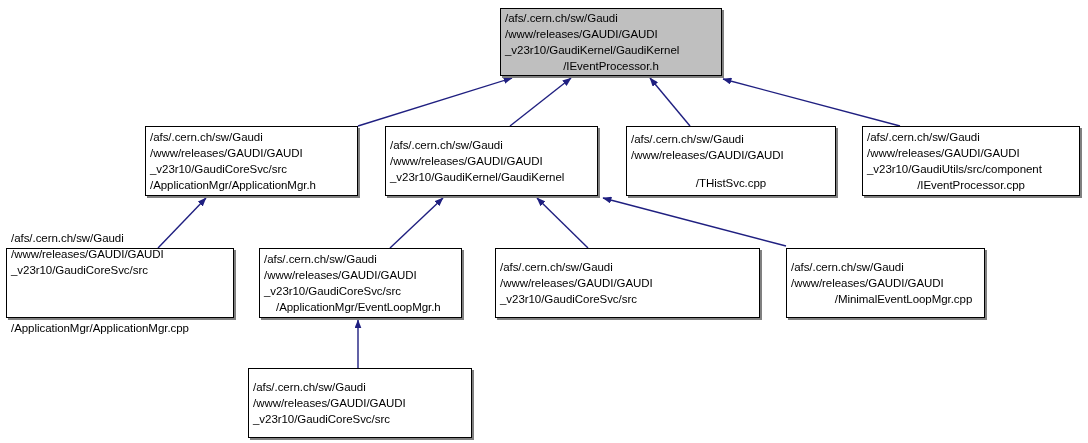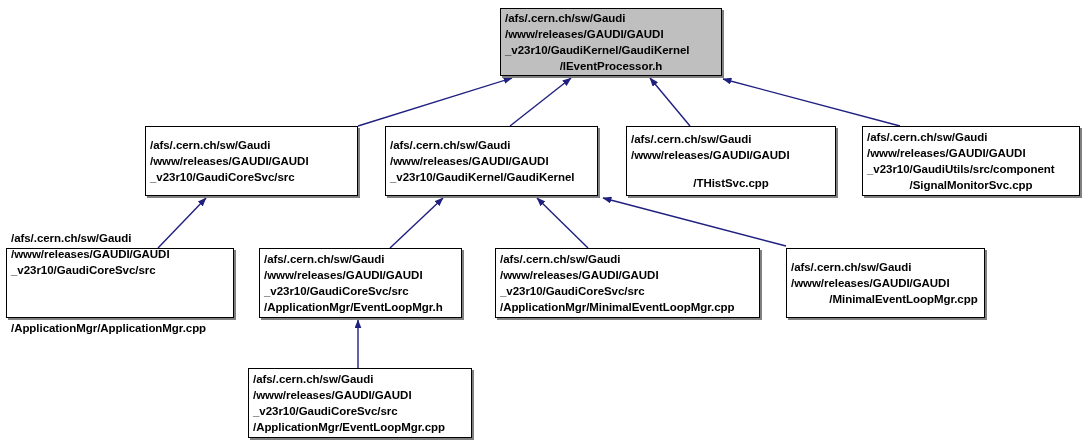--- a/index.html
+++ b/index.html
@@ -10,21 +10,20 @@
   body {
     width: 1088px;
     height: 443px;
     font-family: "Liberation Sans", sans-serif;
     overflow: hidden;
   }
   #graph-root {
     position: relative;
     width: 1088px;
     height: 443px;
-    font-weight: bold;
   }
   svg#edge-layer {
     position: absolute;
     left: 0;
     top: 0;
     width: 1088px;
     height: 443px;
   }
   .node-box {
     position: absolute;
@@ -84,61 +83,60 @@
       <div class="node-box root-node" style="left: 500px; top: 8px; width: 222px; height: 68px; border-color: rgb(0, 0, 0); background: rgb(191, 191, 191); box-shadow: rgb(128, 128, 128) 2px 2px 0px 0px;">
         <div class="node-line ln-left" style="color: rgb(0, 0, 0);">/afs/.cern.ch/sw/Gaudi</div>
         <div class="node-line ln-left" style="color: rgb(0, 0, 0);">/www/releases/GAUDI/GAUDI</div>
         <div class="node-line ln-left" style="color: rgb(0, 0, 0);">_v23r10/GaudiKernel/GaudiKernel</div>
         <div class="node-line ln-center" style="color: rgb(0, 0, 0);">/IEventProcessor.h</div>
       </div>
       <div class="node-box" style="left: 145px; top: 126px; width: 213px; height: 70px; border-color: rgb(0, 0, 0); background: rgb(255, 255, 255); box-shadow: rgb(128, 128, 128) 2px 2px 0px 0px;">
         <div class="node-line ln-left" style="color: rgb(0, 0, 0);">/afs/.cern.ch/sw/Gaudi</div>
         <div class="node-line ln-left" style="color: rgb(0, 0, 0);">/www/releases/GAUDI/GAUDI</div>
         <div class="node-line ln-left" style="color: rgb(0, 0, 0);">_v23r10/GaudiCoreSvc/src</div>
+        <div class="node-line ln-left" style="color: rgb(0, 0, 0);">/ApplicationMgr/ApplicationMgr.h</div>
       </div>
       <div class="node-box" style="left: 385px; top: 126px; width: 213px; height: 70px; border-color: rgb(0, 0, 0); background: rgb(255, 255, 255); box-shadow: rgb(128, 128, 128) 2px 2px 0px 0px;">
         <div class="node-line ln-left" style="color: rgb(0, 0, 0);">/afs/.cern.ch/sw/Gaudi</div>
         <div class="node-line ln-left" style="color: rgb(0, 0, 0);">/www/releases/GAUDI/GAUDI</div>
         <div class="node-line ln-left" style="color: rgb(0, 0, 0);">_v23r10/GaudiKernel/GaudiKernel</div>
       </div>
       <div class="node-box" style="left: 626px; top: 126px; width: 210px; height: 70px; border-color: rgb(0, 0, 0); background: rgb(255, 255, 255); box-shadow: rgb(128, 128, 128) 2px 2px 0px 0px;">
         <div class="node-line ln-left" style="color: rgb(0, 0, 0);">/afs/.cern.ch/sw/Gaudi</div>
         <div class="node-line ln-left" style="color: rgb(0, 0, 0);">/www/releases/GAUDI/GAUDI</div>
         <div class="node-line ln-center" style="color: rgb(0, 0, 0); margin-top: 12px;">/THistSvc.cpp</div>
       </div>
       <div class="node-box" style="left: 862px; top: 126px; width: 218px; height: 70px; border-color: rgb(0, 0, 0); background: rgb(255, 255, 255); box-shadow: rgb(128, 128, 128) 2px 2px 0px 0px;">
         <div class="node-line ln-left" style="color: rgb(0, 0, 0);">/afs/.cern.ch/sw/Gaudi</div>
         <div class="node-line ln-left" style="color: rgb(0, 0, 0);">/www/releases/GAUDI/GAUDI</div>
         <div class="node-line ln-left" style="color: rgb(0, 0, 0);">_v23r10/GaudiUtils/src/component</div>
-        <div class="node-line ln-center" style="color: rgb(0, 0, 0);">/SignalMonitorSvc.cpp</div>
+        <div class="node-line ln-center" style="color: rgb(0, 0, 0);">/IEventProcessor.cpp</div>
       </div>
       <div class="node-box" style="left: 6px; top: 248px; width: 228px; height: 70px; border-color: rgb(0, 0, 0); background: rgb(255, 255, 255); box-shadow: rgb(128, 128, 128) 2px 2px 0px 0px;">
         <div class="node-line ln-left" style="color: rgb(0, 0, 0);">/afs/.cern.ch/sw/Gaudi</div>
         <div class="node-line ln-left" style="color: rgb(0, 0, 0);">/www/releases/GAUDI/GAUDI</div>
         <div class="node-line ln-left" style="color: rgb(0, 0, 0);">_v23r10/GaudiCoreSvc/src</div>
         <div class="node-line ln-left" style="color: rgb(0, 0, 0); margin-top: 42px;">/ApplicationMgr/ApplicationMgr.cpp</div>
       </div>
       <div class="node-box" style="left: 259px; top: 248px; width: 203px; height: 70px; border-color: rgb(0, 0, 0); background: rgb(255, 255, 255); box-shadow: rgb(128, 128, 128) 2px 2px 0px 0px;">
         <div class="node-line ln-left" style="color: rgb(0, 0, 0);">/afs/.cern.ch/sw/Gaudi</div>
         <div class="node-line ln-left" style="color: rgb(0, 0, 0);">/www/releases/GAUDI/GAUDI</div>
         <div class="node-line ln-left" style="color: rgb(0, 0, 0);">_v23r10/GaudiCoreSvc/src</div>
-        <div class="node-line ln-left" style="color: rgb(0, 0, 0);">/ApplicationMgr/EventLoopMgr.h</div>
+        <div class="node-line ln-left" style="color: rgb(0, 0, 0); margin-left: 12px;">/ApplicationMgr/EventLoopMgr.h</div>
       </div>
       <div class="node-box" style="left: 495px; top: 248px; width: 265px; height: 70px; border-color: rgb(0, 0, 0); background: rgb(255, 255, 255); box-shadow: rgb(128, 128, 128) 2px 2px 0px 0px;">
         <div class="node-line ln-left" style="color: rgb(0, 0, 0);">/afs/.cern.ch/sw/Gaudi</div>
         <div class="node-line ln-left" style="color: rgb(0, 0, 0);">/www/releases/GAUDI/GAUDI</div>
         <div class="node-line ln-left" style="color: rgb(0, 0, 0);">_v23r10/GaudiCoreSvc/src</div>
-        <div class="node-line ln-left" style="color: rgb(0, 0, 0);">/ApplicationMgr/MinimalEventLoopMgr.cpp</div>
       </div>
       <div class="node-box" style="left: 786px; top: 248px; width: 199px; height: 70px; border-color: rgb(0, 0, 0); background: rgb(255, 255, 255); box-shadow: rgb(128, 128, 128) 2px 2px 0px 0px;">
         <div class="node-line ln-left" style="color: rgb(0, 0, 0);">/afs/.cern.ch/sw/Gaudi</div>
         <div class="node-line ln-left" style="color: rgb(0, 0, 0);">/www/releases/GAUDI/GAUDI</div>
         <div class="node-line ln-center" style="color: rgb(0, 0, 0); margin-left: 36px;">/MinimalEventLoopMgr.cpp</div>
       </div>
       <div class="node-box" style="left: 248px; top: 368px; width: 224px; height: 70px; border-color: rgb(0, 0, 0); background: rgb(255, 255, 255); box-shadow: rgb(128, 128, 128) 2px 2px 0px 0px;">
         <div class="node-line ln-left" style="color: rgb(0, 0, 0);">/afs/.cern.ch/sw/Gaudi</div>
         <div class="node-line ln-left" style="color: rgb(0, 0, 0);">/www/releases/GAUDI/GAUDI</div>
         <div class="node-line ln-left" style="color: rgb(0, 0, 0);">_v23r10/GaudiCoreSvc/src</div>
-        <div class="node-line ln-left" style="color: rgb(0, 0, 0);">/ApplicationMgr/EventLoopMgr.cpp</div>
       </div>
     </div>
 
 </div>
 
 </body></html>

